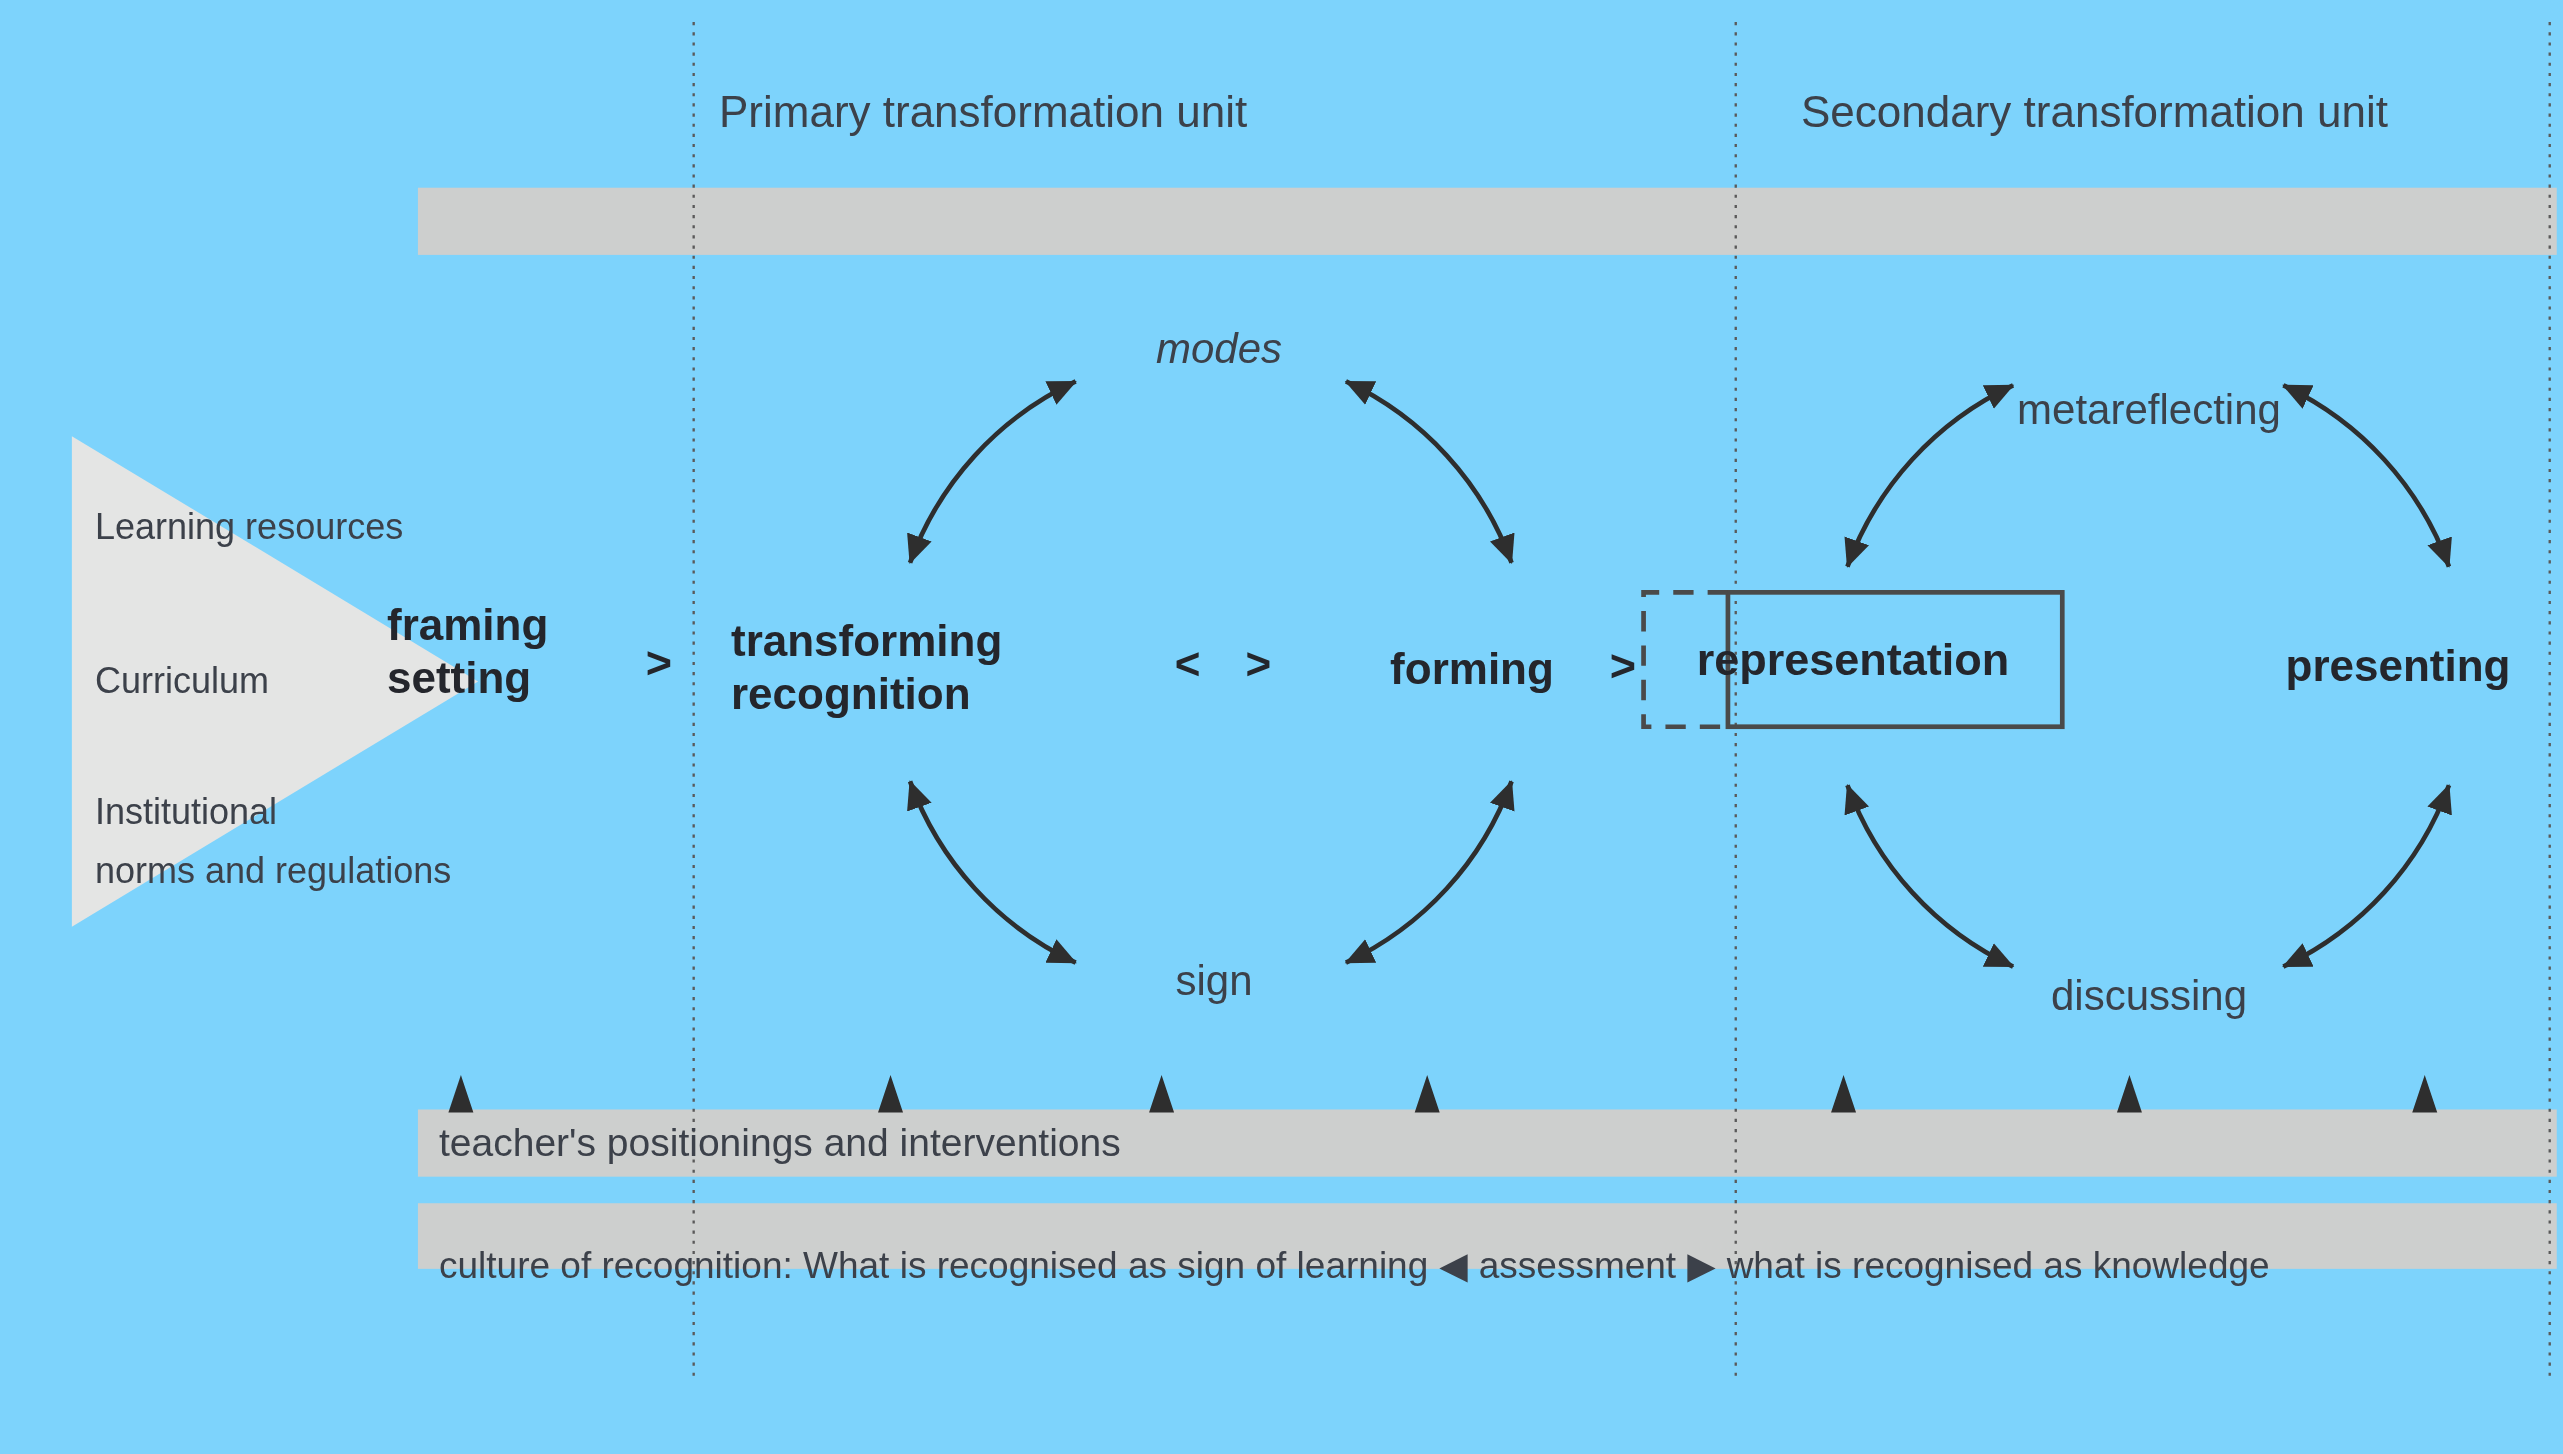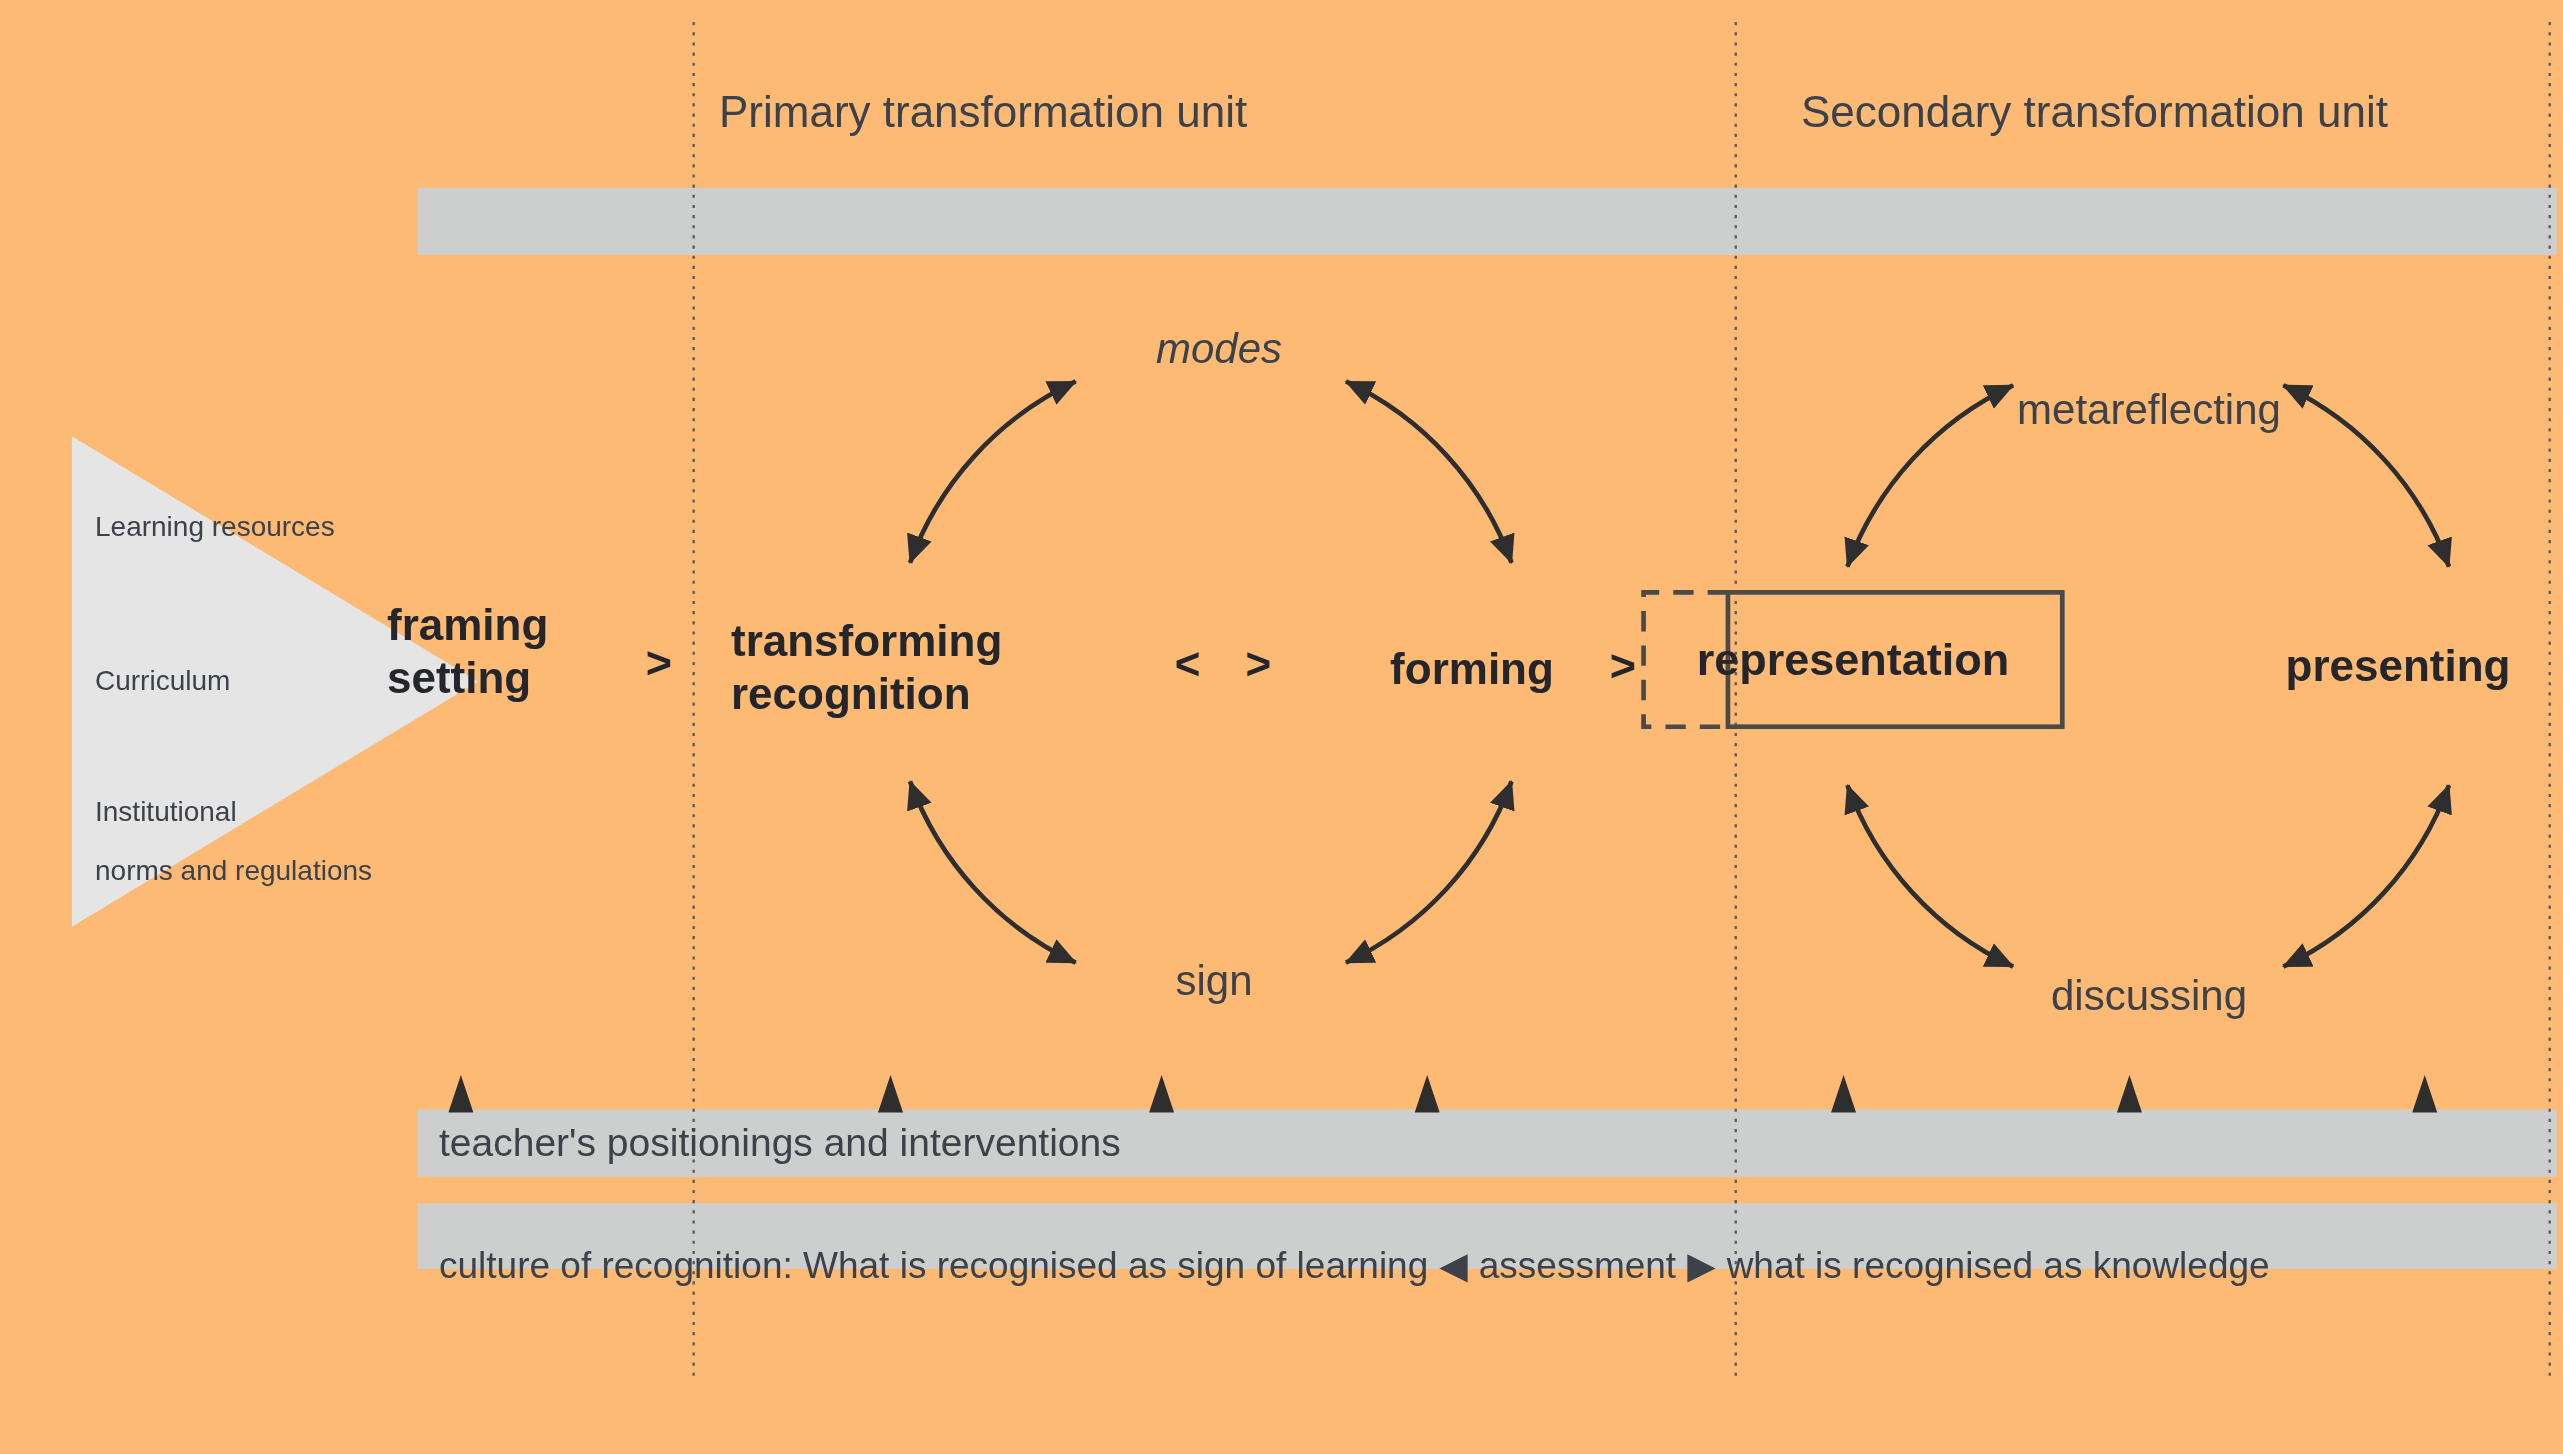--- a/index.html
+++ b/index.html
@@ -7,30 +7,30 @@
     --triangle-gray:#e4e5e4;
     --text:#3c414a;
     --bold-text:#24262c;
     --line:#2e2e2e;
     --divider:#5a5a5a;
   }
   html,body{margin:0;padding:0;background:#ffffff;}
   #canvas{
     position:relative;
     width:2563px;height:1455px;
-    background:#fdba74;
+    background:#7dd3fc;
     font-family:"Liberation Sans","DejaVu Sans",sans-serif;
     overflow:hidden;
   }
   #diagram-svg{position:absolute;left:0;top:0;}
   .abs{position:absolute;white-space:nowrap;}
   .hdr{font-size:44px;color:var(--text);}
   .bar-label{font-size:39px;color:var(--text);}
   .culture-label{font-size:37px;color:var(--text);}
-  .ctx{font-size:28px;color:var(--text);line-height:42px;}
+  .ctx{font-size:36px;color:var(--text);line-height:42px;}
   .node{font-size:42px;color:var(--text);transform:translate(-50%,-50%);}
   .bnode{font-size:44px;font-weight:bold;color:var(--bold-text);transform:translate(-50%,-50%);}
   .bblock{font-size:44px;font-weight:bold;color:var(--bold-text);line-height:53px;transform:translateY(-50%);}
   .chev{font-size:45px;font-weight:bold;color:var(--bold-text);transform:translate(-50%,-50%);}
   .exchange{display:flex;gap:45px;font-size:44px;font-weight:bold;color:var(--bold-text);transform:translate(-50%,-50%);}
   .vcenter-86{line-height:67px;height:67px;}
   .vcenter-84{line-height:66px;height:66px;}
   .arrow-glyph{margin:0 11px;}
 </style>
 </head>

